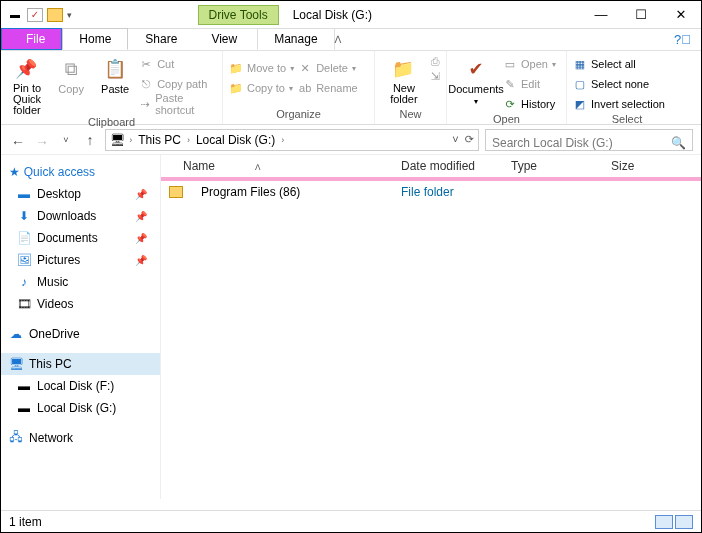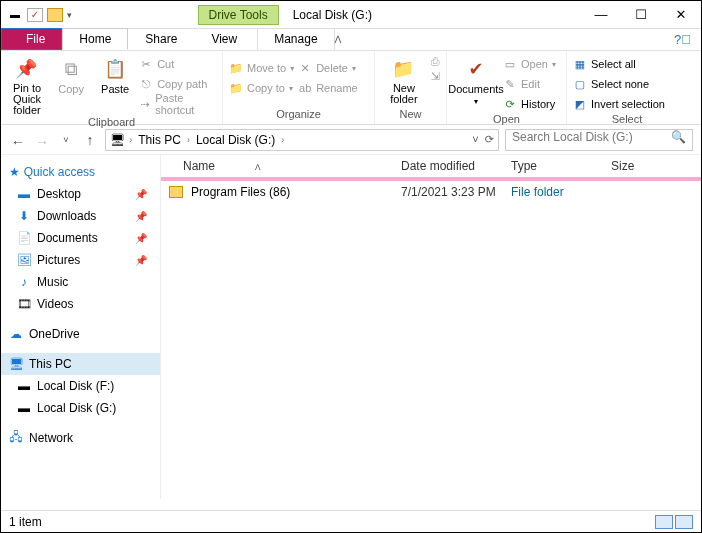--- a/index.html
+++ b/index.html
@@ -12,21 +12,21 @@
 .qat-folder { background: #ffd36b; border: 1px solid #c9940b; }
 .qat-check { border: 1px solid #aaa; color: #c33; }
 .drive-tools { background: #c6e38c; border: 1px solid #8fbc4e; padding: 2px 10px; font-size: 12px; margin-left: 120px; color: #264f00; }
 .title-text { margin-left: 14px; font-size: 12px; }
 .winctrl { margin-left: auto; display: flex; }
 .winbtn { width: 40px; height: 26px; display: flex; align-items: center; justify-content: center; font-size: 13px; }
 
 
 .tabs { height: 22px; display: flex; align-items: flex-end; border-bottom: 1px solid #e0e0e0; }
 .tab { padding: 3px 16px; font-size: 12px; border: 1px solid transparent; }
-.tab.file { background: #be185d; color: #fff; border: 1px solid #1976d2; padding-left: 24px; }
+.tab.file { background: #d946ef; color: #fff; border: 1px solid #1976d2; padding-left: 24px; }
 .tab.active { border: 1px solid #ccc; border-bottom: 1px solid #fff; background: #fff; }
 .tab.ctx { border: 1px solid #ddd; border-bottom: 1px solid #fff; margin-left: 3px; }
 .help-icon { margin-left: auto; margin-right: 10px; color: #1976d2; font-size: 13px; align-self: center; }
 .collapse-icon { margin-right: 6px; color: #666; font-size: 10px; align-self: center; }
 
 
 .ribbon { height: 74px; display: flex; border-bottom: 1px solid #ddd; background: #fff; }
 .group { border-right: 1px solid #eee; padding: 2px 6px; display: flex; flex-direction: column; }
 .group-body { flex: 1; display: flex; align-items: flex-start; gap: 4px; padding-top: 2px; }
 .group-label { text-align: center; font-size: 11px; color: #555; padding-bottom: 2px; }
@@ -38,41 +38,41 @@
 .dim { color: #999; }
 
 
 .addrrow { height: 30px; display: flex; align-items: center; gap: 6px; padding: 0 8px; border-bottom: 1px solid #eee; }
 .navbtn { width: 18px; color: #444; font-size: 14px; text-align: center; }
 .navbtn.dim { color: #bbb; }
 .addrbox { flex: 1; height: 22px; border: 1px solid #ccc; display: flex; align-items: center; padding: 0 4px; gap: 4px; font-size: 12px; }
 .addrbox .seg { padding: 0 2px; }
 .addrbox .chev { color: #666; font-size: 9px; }
 .addr-icons { margin-left: auto; display: flex; gap: 6px; color: #555; font-size: 11px; }
-.searchbox { width: 188px; height: 22px; border: 1px solid #ccc; display: flex; align-items: flex-start; padding: 0 6px; color: #777; font-size: 12px; justify-content: space-between; }
+.searchbox { width: 208px; height: 22px; border: 1px solid #ccc; display: flex; align-items: flex-end; padding: 0 6px; color: #777; font-size: 12px; justify-content: space-between; }
 
 
 .main { display: flex; height: 344px; }
 .nav { width: 160px; border-right: 1px solid #eee; padding: 6px 0; overflow: hidden; }
 .navitem { display: flex; align-items: center; gap: 6px; height: 22px; padding: 0 6px 0 16px; font-size: 12px; }
 .navitem.sel { background: #d9eaf7; }
 .navitem .icn { width: 14px; text-align: center; font-size: 12px; }
 .pin { color: #999; font-size: 10px; margin-left: auto; margin-right: 6px; }
 .navsep { height: 8px; }
 .navhdr { padding-left: 8px; color: #1976d2; display: flex; align-items: center; gap: 4px; height: 22px; font-size: 12px; }
 
 .content { flex: 1; }
 .cols { display: flex; height: 26px; align-items: center; border-bottom: 4px solid #f9a8d4; font-size: 12px; color: #333; }
 .col-name { width: 240px; padding-left: 22px; }
 .col-date { width: 110px; }
 .col-type { width: 100px; }
 .col-size { flex: 1; }
 .sort-ind { font-size: 8px; color: #555; margin-left: 40px; }
 .filerow { display: flex; height: 22px; align-items: center; font-size: 12px; }
-.filerow .c-name { width: 240px; padding-left: 8px; display: flex; align-items: center; gap: 8px; }
+.filerow .c-name { width: 240px; padding-left: 8px; display: flex; align-items: center; gap: 18px; }
 .filerow .c-date { width: 110px; color: #333; }
 .filerow .c-type { width: 100px; color: #0369a1; }
 .folder-icn { width: 14px; height: 12px; background: #ffd36b; border: 1px solid #c9940b; }
 
 
 .status { position: absolute; bottom: 0; left: 0; right: 0; height: 22px; border-top: 1px solid #ddd; display: flex; align-items: center; padding: 0 8px; font-size: 12px; }
 .view-icons { margin-left: auto; display: flex; gap: 2px; }
 .view-icn { width: 18px; height: 14px; border: 1px solid #5a8fd6; background: #dcebfa; }
 </style>
 </head>
@@ -316,21 +316,20 @@
       <div class="col-name"><span>Name</span><span class="sort-ind">ᐱ</span></div>
       <div class="col-date">Date modified</div>
       <div class="col-type">Type</div>
       <div class="col-size">Size</div>
     </div>
     <div class="filerow">
       <div class="c-name">
           <span class="folder-icn"></span>
           <span>Program Files (86)</span>
         </div>
-      <div class="c-date">7/1/2021 3:23 PM</div>
       <div class="c-type">File folder</div>
     </div>
   </div>
 </div>
 
 <div class="status">
   <span>1 item</span>
   <div class="view-icons">
     <span class="view-icn"></span>
     <span class="view-icn"></span>

